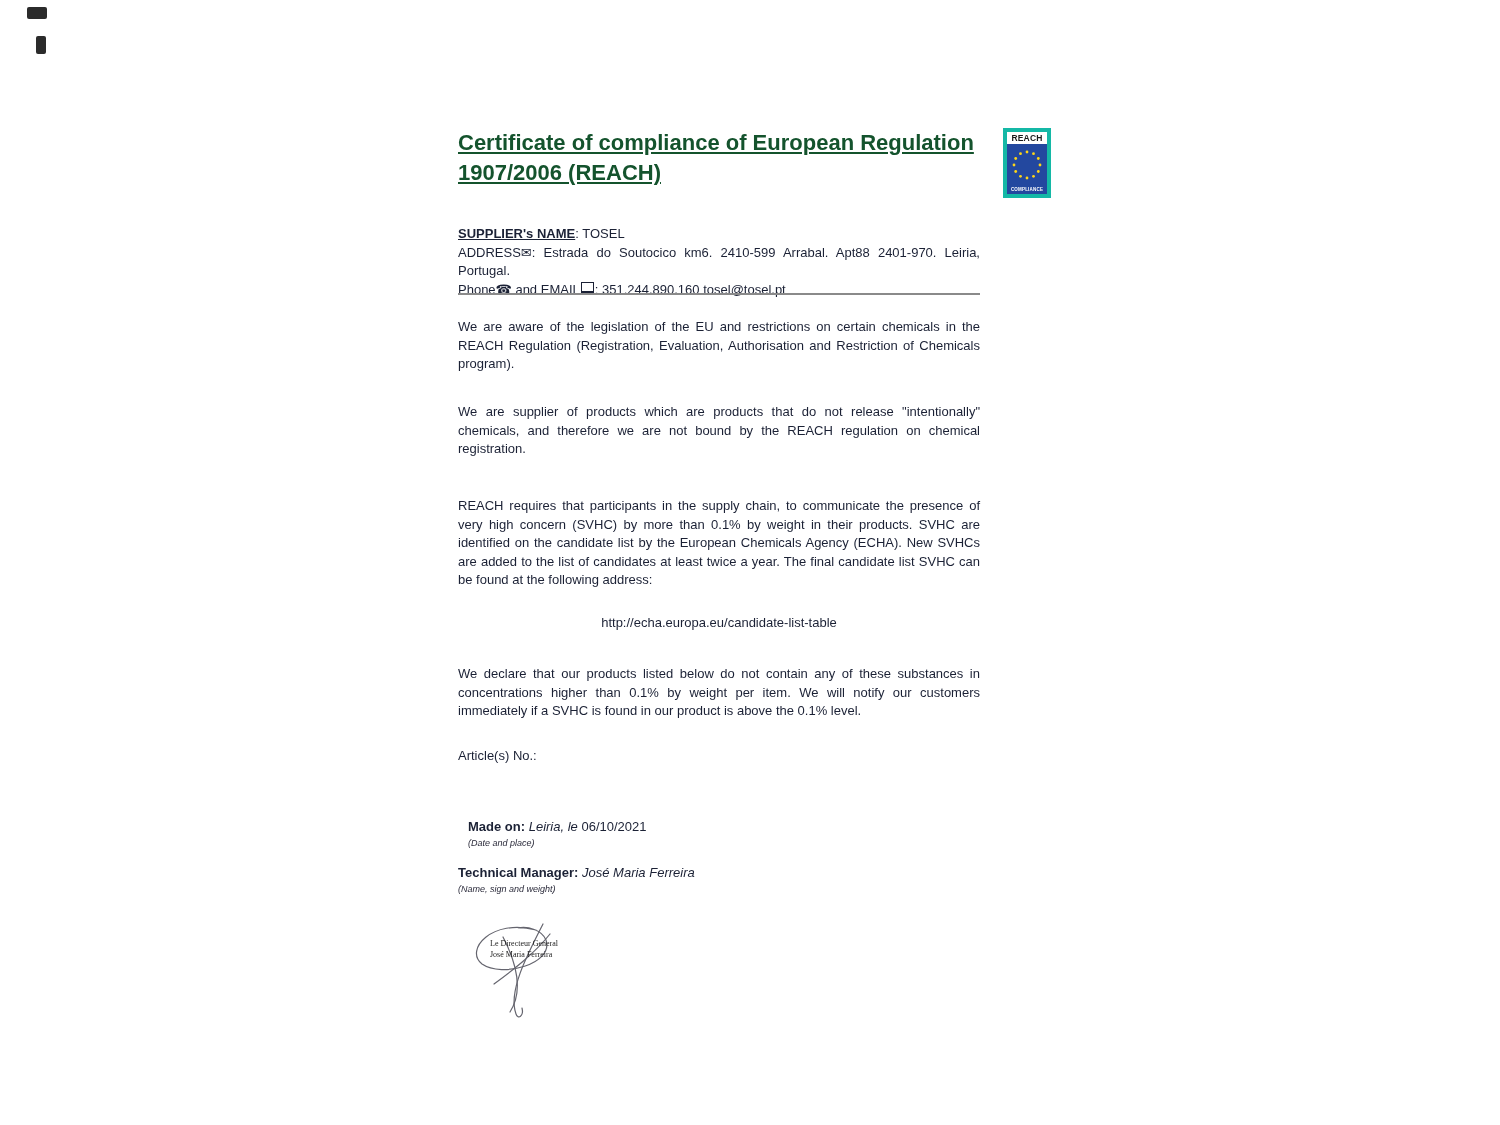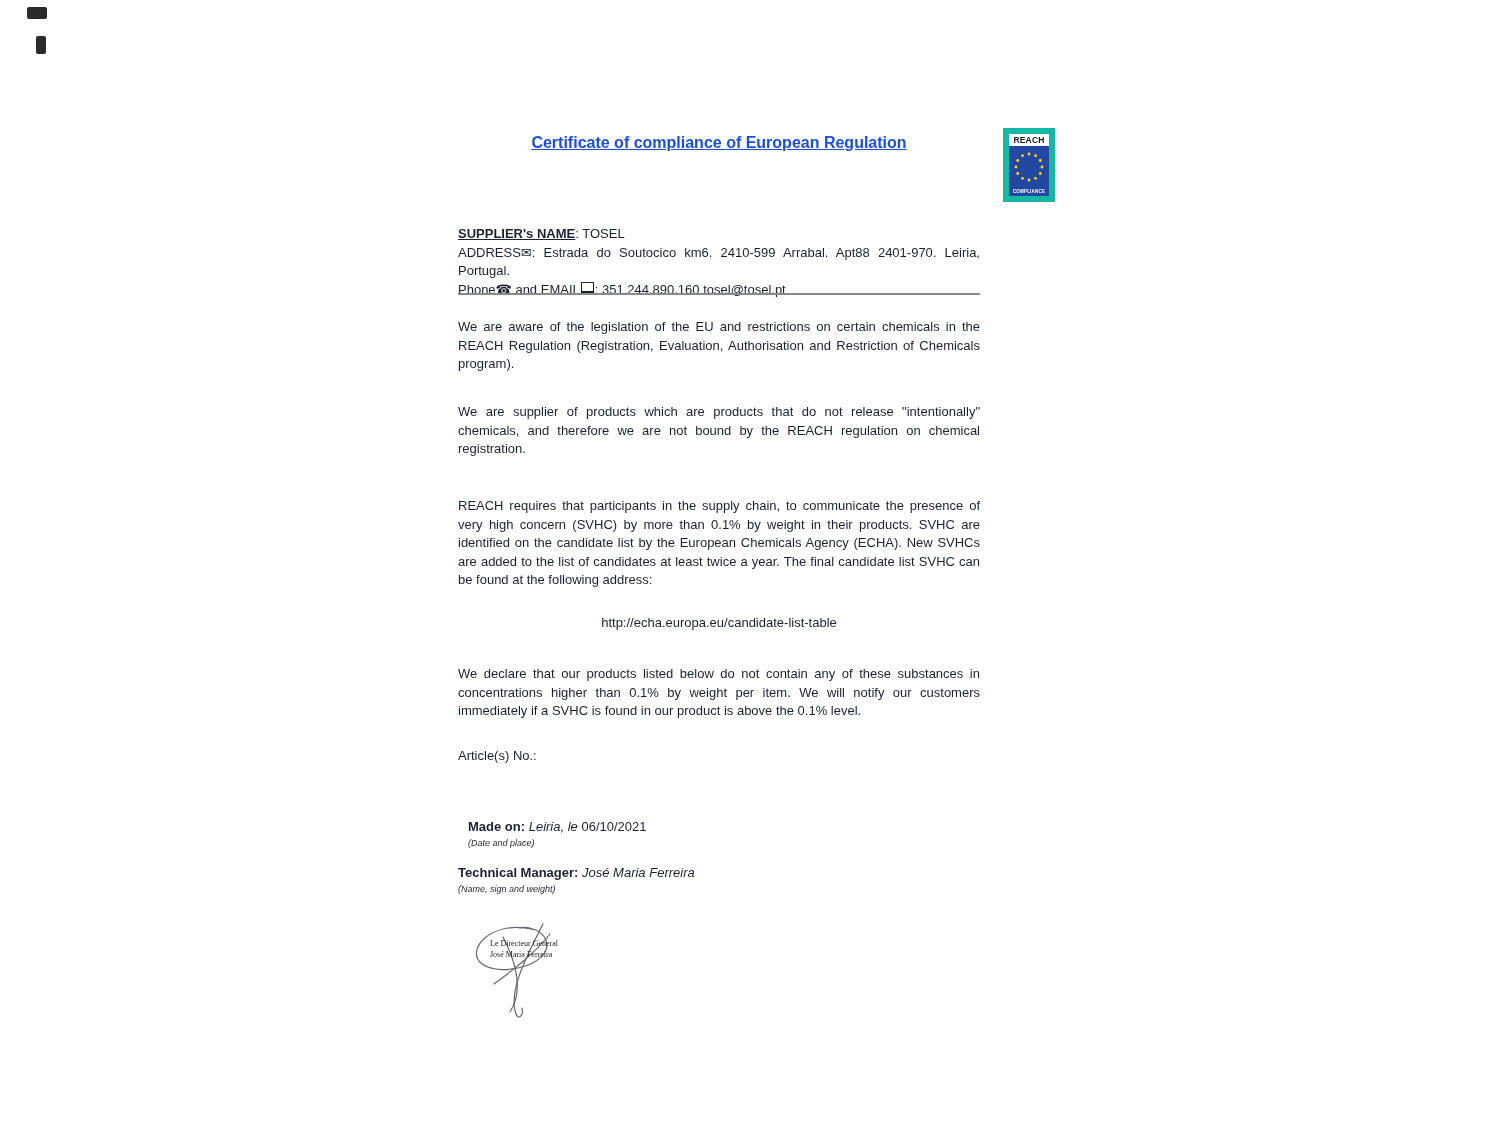--- a/index.html
+++ b/index.html
@@ -1,22 +1,22 @@
 <!DOCTYPE html>
 <html><head>
 <meta charset="utf-8">
 <style>
   html,body{margin:0;padding:0;background:#ffffff;}
   .page{position:relative;width:1500px;height:1125px;background:#ffffff;overflow:hidden;
         font-family:"Liberation Sans","DejaVu Sans",sans-serif;color:#1b2135;}
   .artifact{position:absolute;background:#2b2b2b;border-radius:2px;}
   .content{position:absolute;left:458px;width:522px;}
-  .title-block{top:128px;text-align:center;color:#1d4ed8;font-weight:bold;font-size:16px;line-height:30px;}
+  .title-block{top:128px;color:#14532d;font-weight:bold;font-size:22px;line-height:30px;}
   .title-block .tl{text-decoration:underline;}
-  .logo{position:absolute;left:1003px;top:128px;width:40px;border:6px solid #14b8a6;background:#0c4a6e;}
+  .logo{position:absolute;left:1003px;top:128px;width:40px;border:4px solid #14b8a6;background:#0c4a6e;}
   .logo .logo-top{font-size:8.5px;font-weight:bold;color:#1a1a1a;text-align:center;padding:1px 0;background:#fff;letter-spacing:.2px;}
   .logo .logo-flag{display:block;width:40px;height:42px;background:#23489f;}
   .logo .logo-bottom{font-size:4.5px;font-weight:bold;color:#ffffff;text-align:center;background:#23489f;padding:1px 0 2px 0;letter-spacing:.2px;}
   .supplier{top:202px;font-size:13px;line-height:18.5px;text-align:justify;margin-top:23px;}
   .lbl-bu{font-weight:bold;text-decoration:underline;}
   .lbl-b{font-weight:bold;}
   .glyph{font-family:"DejaVu Sans",sans-serif;font-size:13px;}
   .pc-icon{display:inline-block;width:11px;height:8px;border:1px solid #1b2135;border-bottom-width:3px;vertical-align:baseline;margin:0 1px;}
   .rule{position:absolute;left:458px;top:293px;width:522px;height:2px;background:#8a8a8a;}
   .para{position:absolute;left:458px;width:522px;font-size:13px;line-height:18.5px;text-align:justify;}
@@ -36,20 +36,21 @@
 </head>
 <body>
 
 <div class="page">
 
   <div class="artifact" style="left:27px;top:7px;width:20px;height:12px;"></div>
   <div class="artifact" style="left:36px;top:36px;width:10px;height:18px;"></div>
 
   <div class="content title-block">
     <div class="tl">Certificate of compliance of European Regulation</div>
+    <div class="tl">1907/2006 (REACH)</div>
   </div>
 
   <div class="logo">
     <div class="logo-top">REACH</div>
     <svg class="logo-flag" width="40" height="42" viewBox="0 0 40 42">
       <rect x="0" y="0" width="40" height="42" fill="#23489f"></rect>
       <g fill="#ffd617">
         <circle cx="20" cy="8" r="1.4"></circle>
         <circle cx="26.5" cy="9.7" r="1.4"></circle>
         <circle cx="31.3" cy="14.5" r="1.4"></circle>

